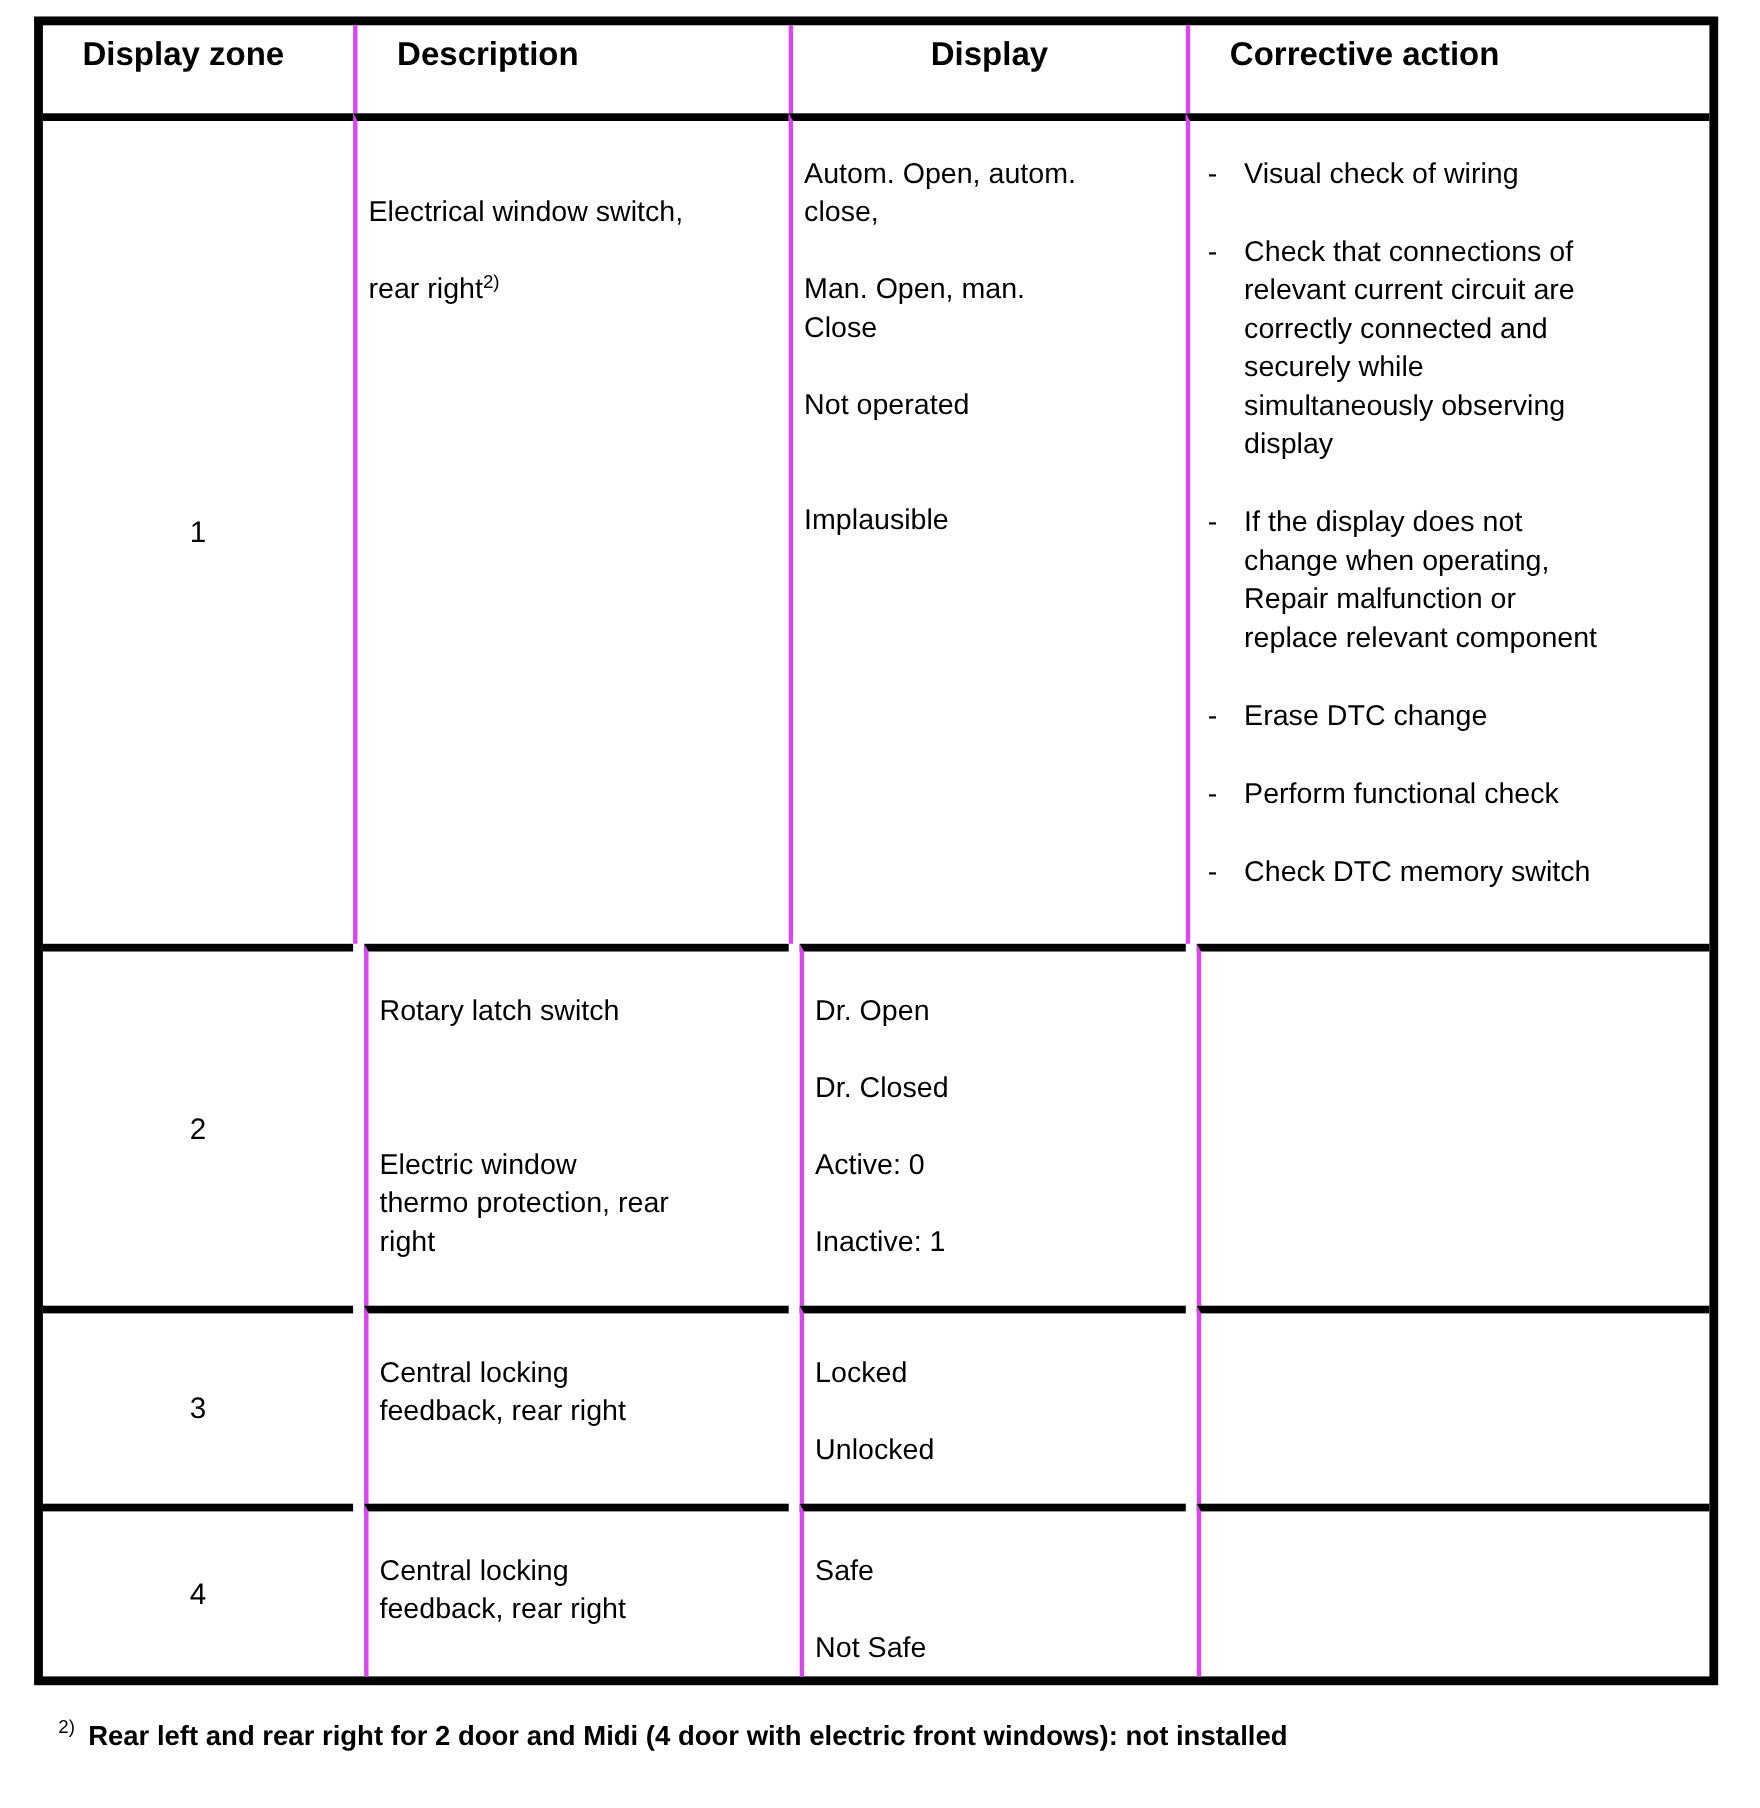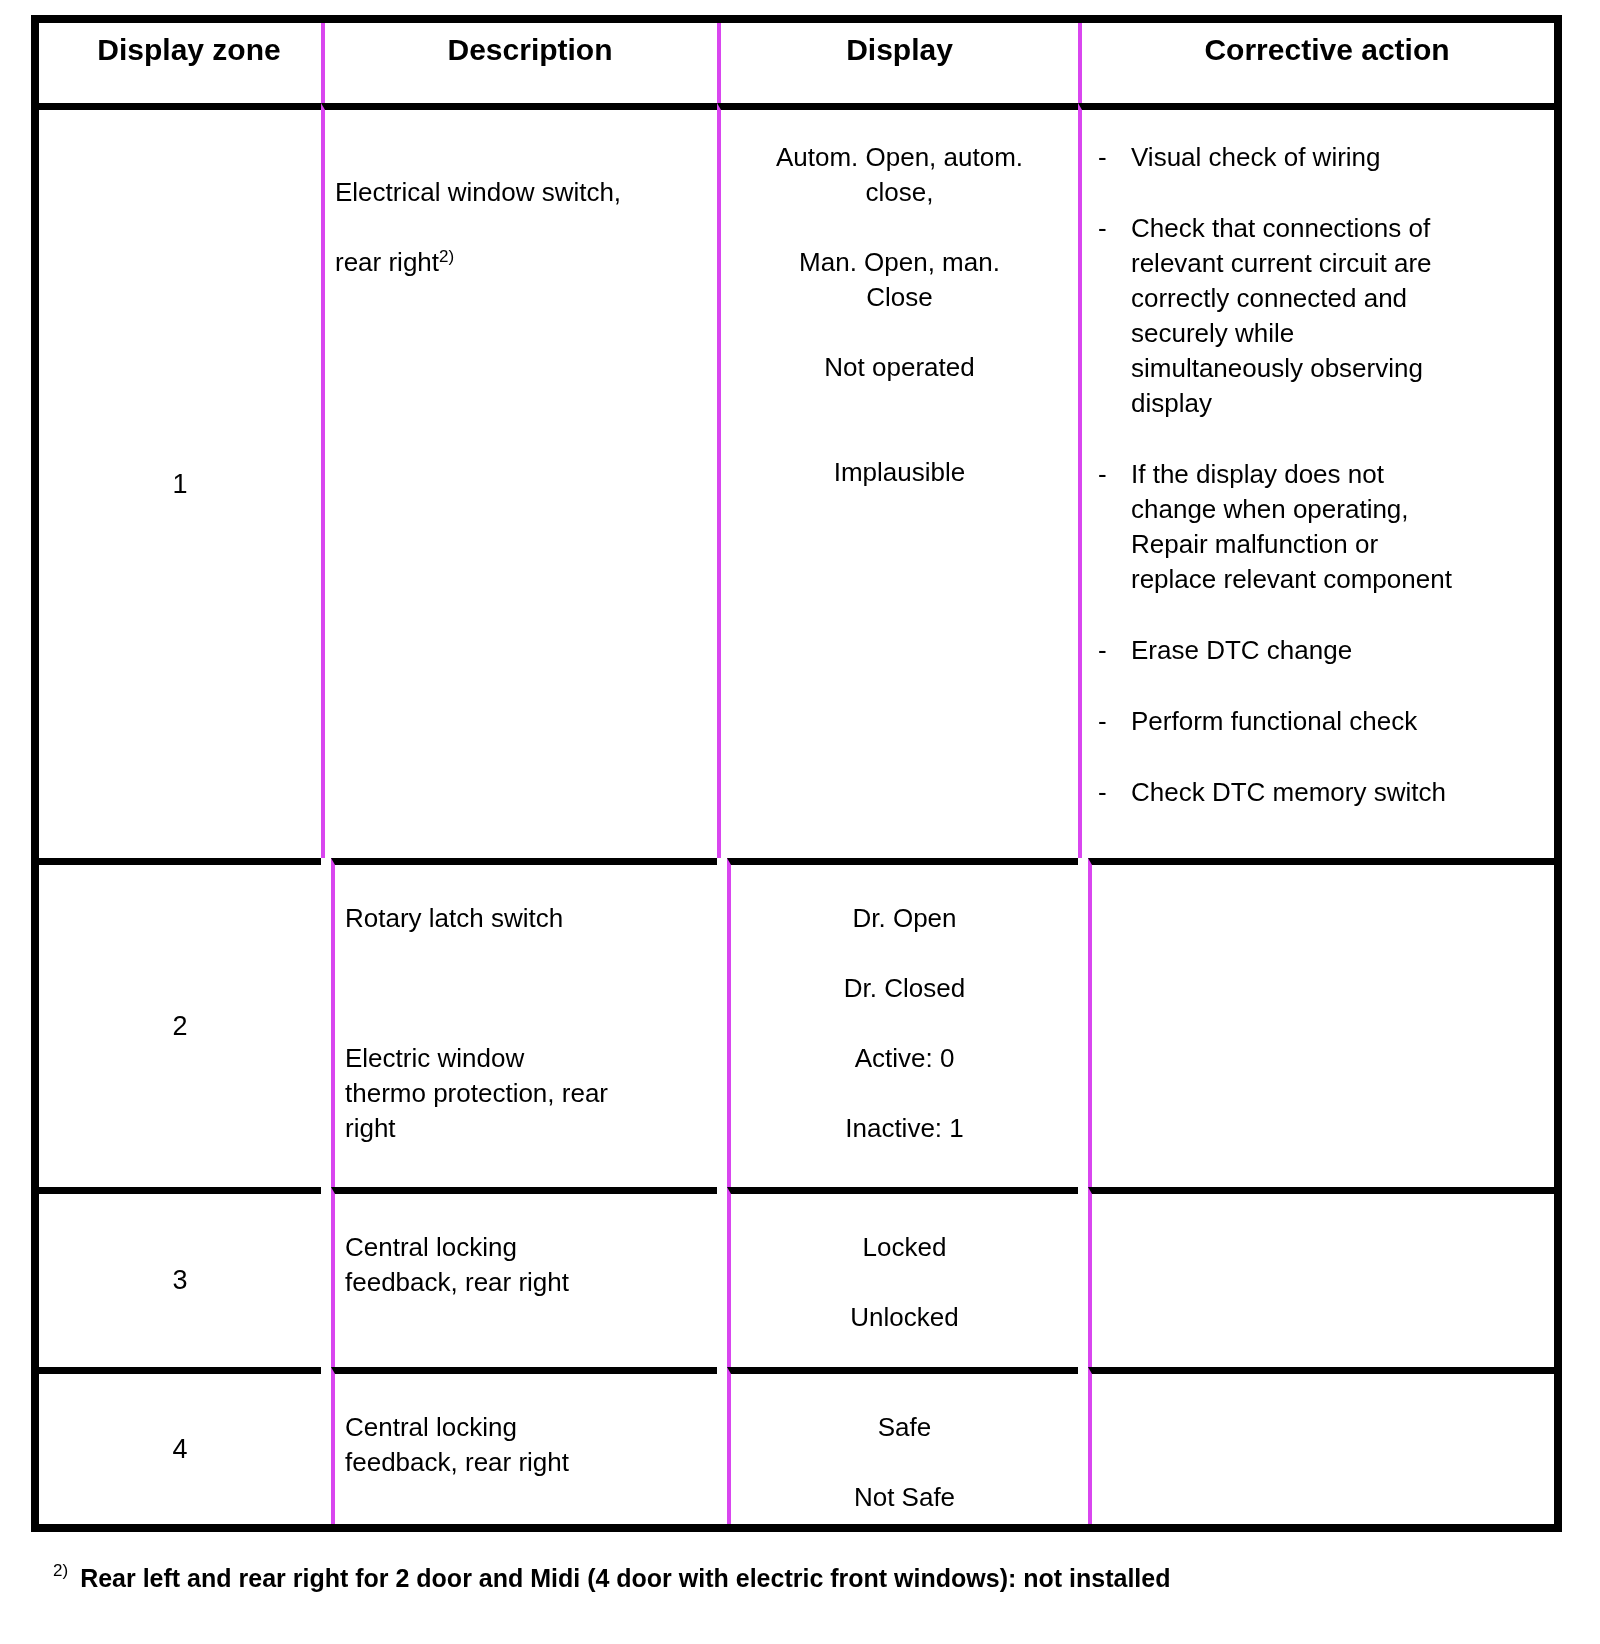--- a/index.html
+++ b/index.html
@@ -35,35 +35,34 @@
     overflow: hidden;
   }
   .cell.c0 { border-left: none; }
   .cell.r0 { border-top: none; }
   .head {
     font-weight: bold;
     font-size: 30px;
     line-height: 38px;
     padding-top: 8px;
   }
-  .head.pad { padding-left: 18px; text-align: center; }
+  .head.pad { padding-left: 36px; }
   .head.center { text-align: center; padding-left: 0; }
   .zone-cell {
     display: flex;
     align-items: center;
     justify-content: center;
     font-size: 27px;
   }
   .desc {
     padding-left: 10px;
     padding-right: 12px;
     white-space: pre-line;
   }
   .disp {
-    text-align: center;
     padding-left: 10px;
     padding-right: 10px;
     white-space: pre-line;
   }
   .acts {
     padding-left: 16px;
     padding-right: 10px;
   }
   .pt30 { padding-top: 30px; }
   .pt36 { padding-top: 36px; margin-left: 10px; }

